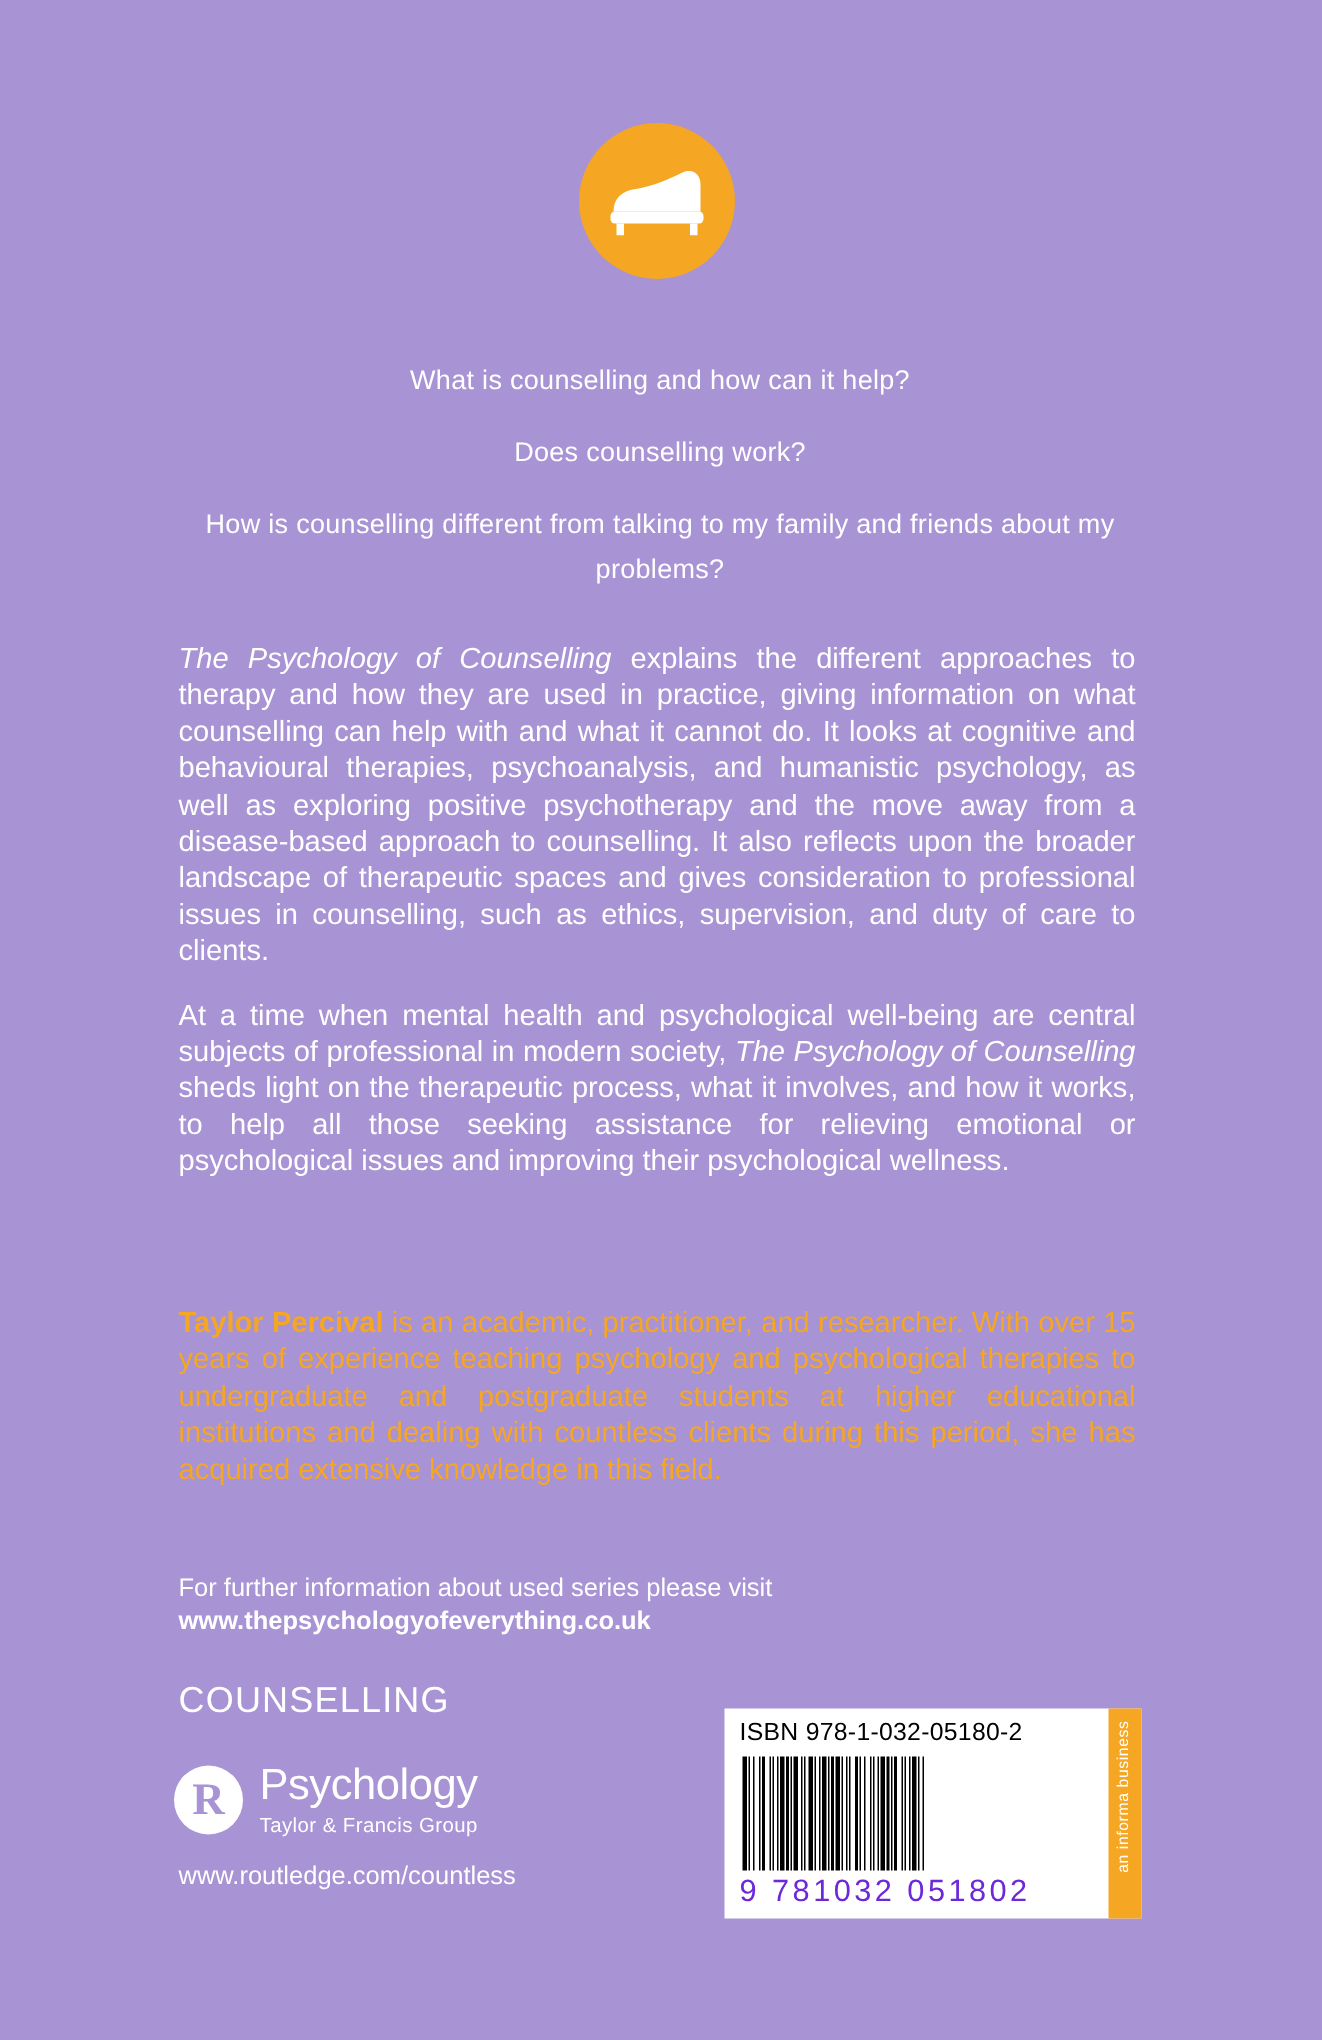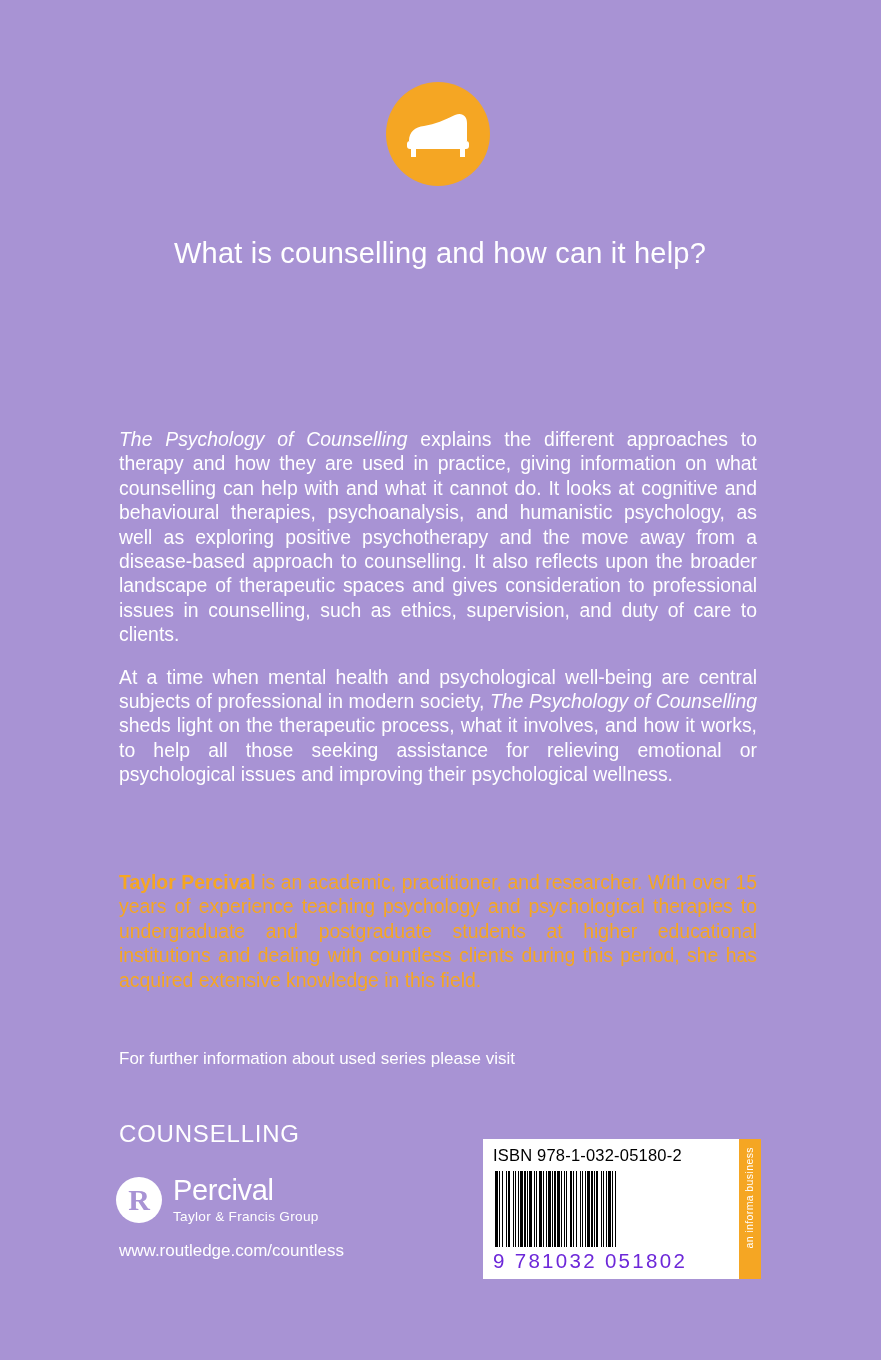--- a/index.html
+++ b/index.html
@@ -37,21 +37,21 @@
   .logo-circle svg { display: block; }
 
   
   .questions {
     position: absolute;
     left: 110px;
     top: 238px;
     width: 660px;
     text-align: center;
     color: #ffffff;
-    font-size: 29px;
+    font-size: 18px;
     line-height: 31px;
     letter-spacing: 0.2px;
   }
   .questions .q { margin-bottom: 17px; }
   .questions .q:last-child { margin-bottom: 0; }
   .q-three { line-height: 30px; }
 
   
   .body-copy {
     position: absolute;
@@ -227,43 +227,46 @@
         <path d="M4 30 C4 21 10 16 19 15 C30 13 40 9 50 4 C57 1 62 5 62 12 L62 30 Z" fill="#ffffff"></path>
         <rect x="2" y="30" width="62" height="8" rx="3" fill="#ffffff"></rect>
         <rect x="6" y="38" width="5" height="8" fill="#ffffff"></rect>
         <rect x="55" y="38" width="5" height="8" fill="#ffffff"></rect>
       </svg>
     </span>
   </div>
 
   <div class="questions">
     <div class="q">What is counselling and how can it help?</div>
+    <div class="q">Does counselling work?</div>
+    <div class="q q-three">How is counselling different from talking to my family and friends about my problems?</div>
   </div>
 
   <div class="body-copy">
     <p><em>The Psychology of Counselling</em><span> explains the different approaches to therapy and how they are used in practice, giving information on what counselling can help with and what it cannot do. It looks at cognitive and behavioural therapies, psychoanalysis, and humanistic psychology, as well as exploring positive psychotherapy and the move away from a disease-based approach to counselling. It also reflects upon the broader landscape of therapeutic spaces and gives consideration to professional issues in counselling, such as ethics, supervision, and duty of care to clients.</span></p>
     <p><span>At a time when mental health and psychological well-being are central subjects of professional in modern society, </span><em>The Psychology of Counselling</em><span> sheds light on the therapeutic process, what it involves, and how it works, to help all those seeking assistance for relieving emotional or psychological issues and improving their psychological wellness.</span></p>
   </div>
 
   <div class="author-bio">
     <b>Taylor Percival</b><span> is an academic, practitioner, and researcher. With over 15 years of experience teaching psychology and psychological therapies to undergraduate and postgraduate students at higher educational institutions and dealing with countless clients during this period, she has acquired extensive knowledge in this field.</span>
   </div>
 
   <div class="series-info">
     <div>For further information about used series please visit</div>
+    <div class="url">www.thepsychologyofeverything.co.uk</div>
   </div>
 
   <div class="category">COUNSELLING</div>
 
   <div class="publisher">
     <div class="pub-mark">
       <span class="pub-mark-inner">R</span>
     </div>
     <div class="pub-text">
-      <div class="pub-name">Percival</div>
+      <div class="pub-name">Psychology</div>
       <div class="pub-sub">Taylor &amp; Francis Group</div>
     </div>
   </div>
   <div class="pub-url">www.routledge.com/countless</div>
 
   <div class="barcode-block">
     <div class="isbn-text">ISBN 978-1-032-05180-2</div>
     <div class="bars" id="bars">
         <i style="width:3px;background:#000;"></i>
         <i style="width:1px;background:transparent;"></i>

